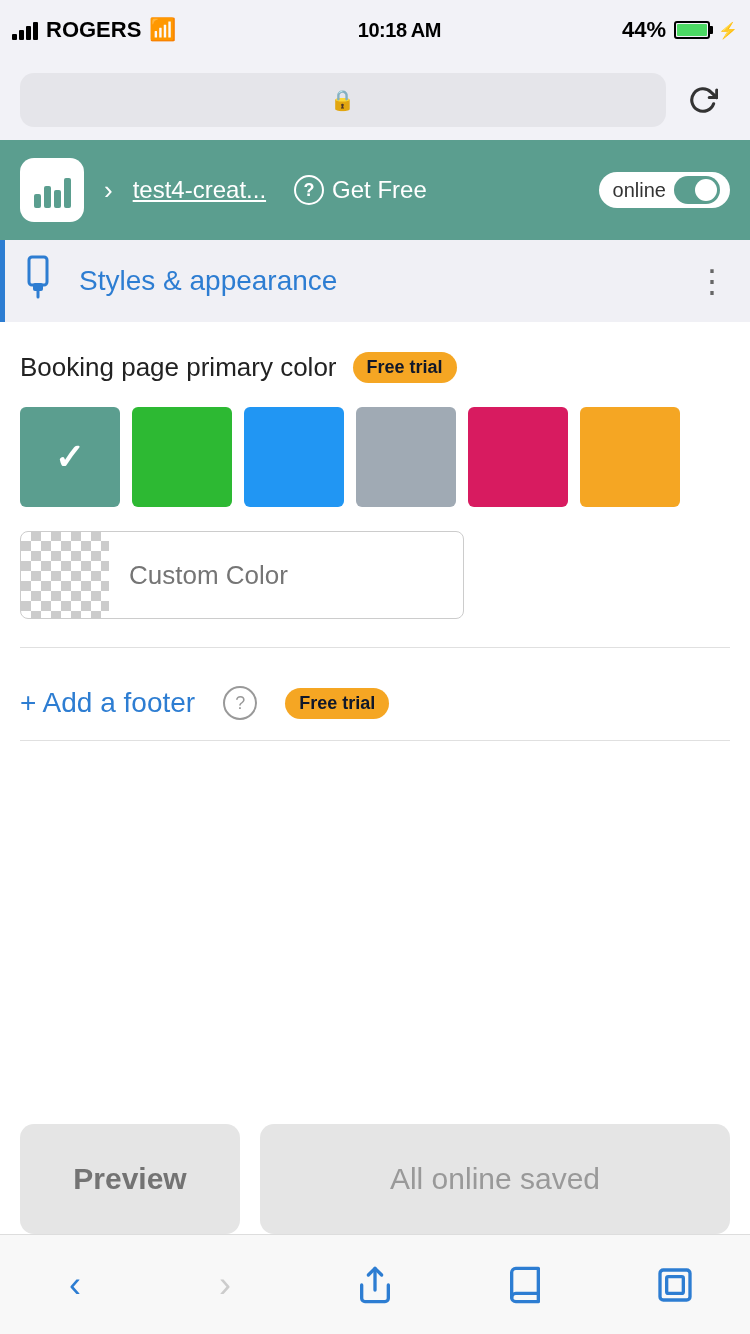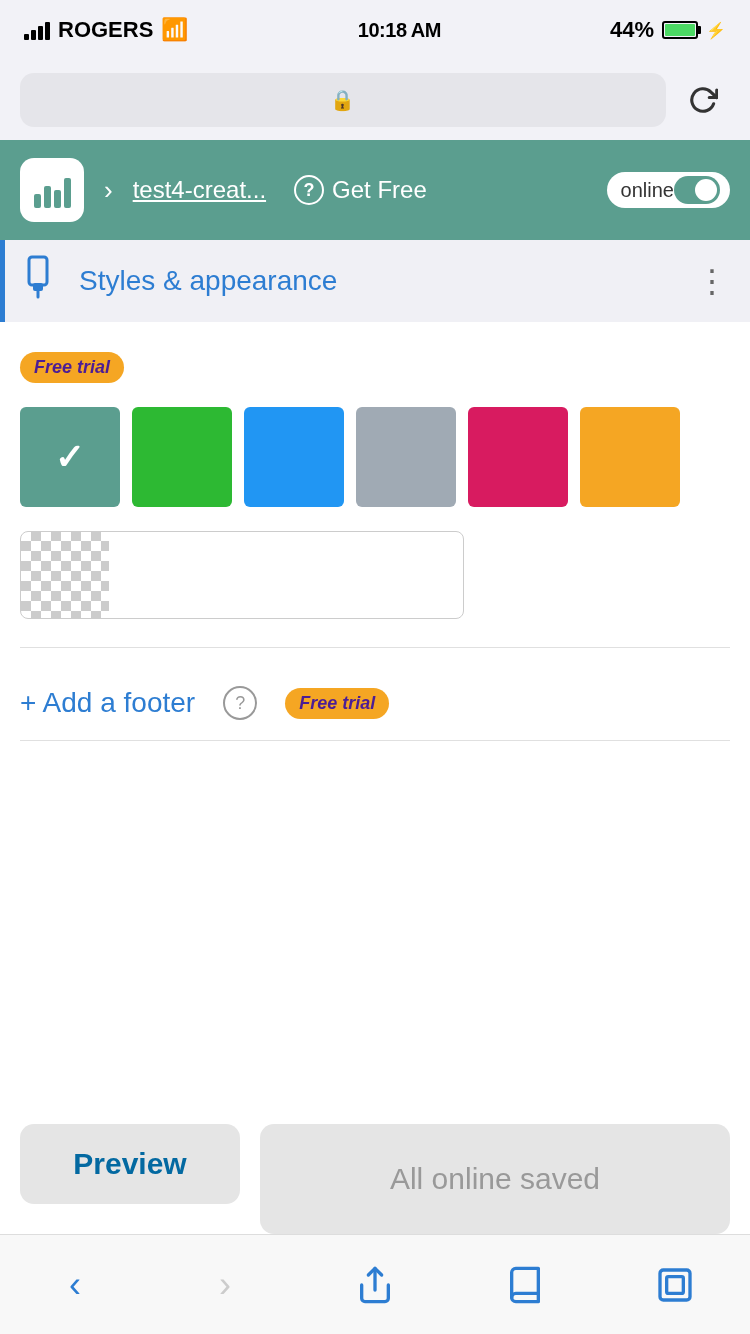--- a/index.html
+++ b/index.html
@@ -13,21 +13,21 @@
     }
 
     
     .status-bar {
       width: 750px;
       height: 60px;
       background: #f2f2f7;
       display: flex;
       align-items: center;
       justify-content: space-between;
-      padding: 0 24px;
+      padding: 0 12px;
     }
     .status-left {
       display: flex;
       align-items: center;
       gap: 8px;
       font-size: 22px;
       font-weight: 600;
     }
     .signal-bars {
       display: flex;
@@ -184,20 +184,21 @@
       font-weight: 600;
       color: #fff;
     }
     .online-toggle {
       margin-left: auto;
       display: flex;
       align-items: center;
       background: #fff;
       border-radius: 30px;
       padding: 4px 10px 4px 14px;
+      gap: 8px;
     }
     .online-label {
       font-size: 20px;
       color: #333;
     }
     .toggle-knob {
       width: 46px;
       height: 28px;
       background: #5b9e8f;
       border-radius: 14px;
@@ -255,26 +256,25 @@
       gap: 16px;
       margin-bottom: 24px;
     }
     .color-section-label {
       font-size: 26px;
       color: #222;
       font-weight: 400;
     }
     .free-trial-badge {
       background: #f5a623;
-      color: #4c1d95;
+      color: #0f172a;
       font-size: 18px;
       font-weight: 600;
       padding: 5px 14px;
       border-radius: 20px;
-      font-style: italic;
     }
 
     .color-swatches {
       display: flex;
       gap: 12px;
       margin-bottom: 24px;
       flex-wrap: wrap;
     }
     .color-swatch {
       width: 100px;
@@ -362,27 +362,27 @@
       position: fixed;
       bottom: 100px;
       left: 0;
       width: 750px;
       display: flex;
       gap: 20px;
       padding: 0 20px;
     }
     .btn-preview {
       width: 220px;
-      height: 80px;
+      height: 110px;
       background: #e5e5e5;
       border-radius: 14px;
       border: none;
       font-size: 30px;
       font-weight: 600;
-      color: #0369a1;
+      color: #737373;
       cursor: pointer;
     }
     .btn-saved {
       flex: 1;
       height: 110px;
       background: #e5e5e5;
       border-radius: 14px;
       border: none;
       font-size: 30px;
       color: #999;
@@ -489,34 +489,36 @@
       <line x1="13" y1="36" x2="13" y2="42" stroke="#2d7dd2" stroke-width="3" stroke-linecap="round"></line>
     </svg>
   </div>
   <span class="section-title">Styles &amp; appearance</span>
   <div class="dots-menu">⋮</div>
 </div>
 
 <div class="main-content">
 
   <div class="color-label-row">
+    <span class="color-section-label">Booking page primary color</span>
     <span class="free-trial-badge">Free trial</span>
   </div>
 
   <div class="color-swatches">
     <div class="color-swatch selected" style="background-color:#5b9e8f;"></div>
     <div class="color-swatch" style="background-color:#2db933;"></div>
     <div class="color-swatch" style="background-color:#2196f3;"></div>
     <div class="color-swatch" style="background-color:#a0aab4;"></div>
     <div class="color-swatch" style="background-color:#d81b60;"></div>
     <div class="color-swatch" style="background-color:#f5a623;"></div>
   </div>
 
   <div class="custom-color-row">
     <div class="custom-color-preview"></div>
+    <input class="custom-color-input" type="text" placeholder="Custom Color" style="">
   </div>
 
   <div class="divider"></div>
 
   <div class="add-footer-row">
     <span class="add-footer-link">+ Add a footer</span>
     <div class="question-circle">?</div>
     <span class="free-trial-badge">Free trial</span>
   </div>
 

